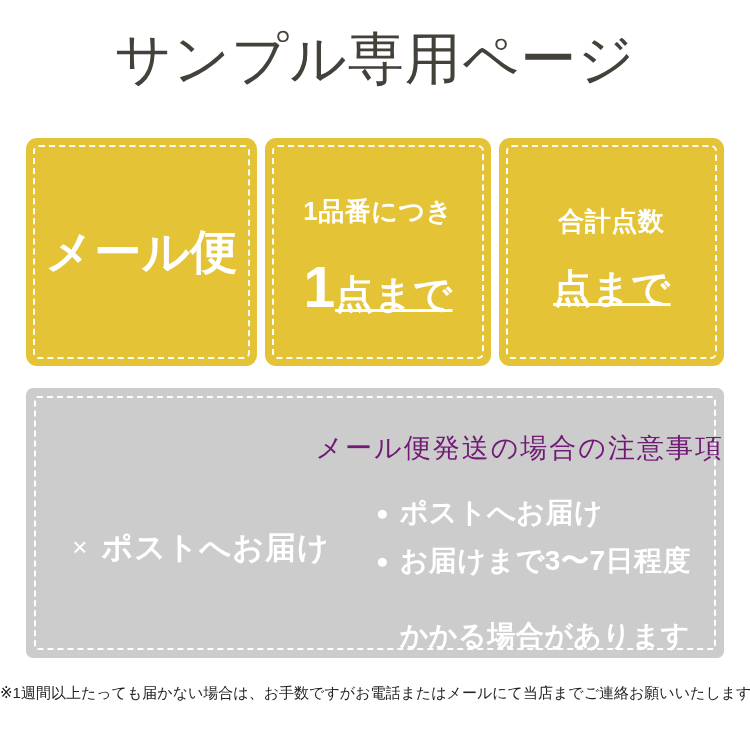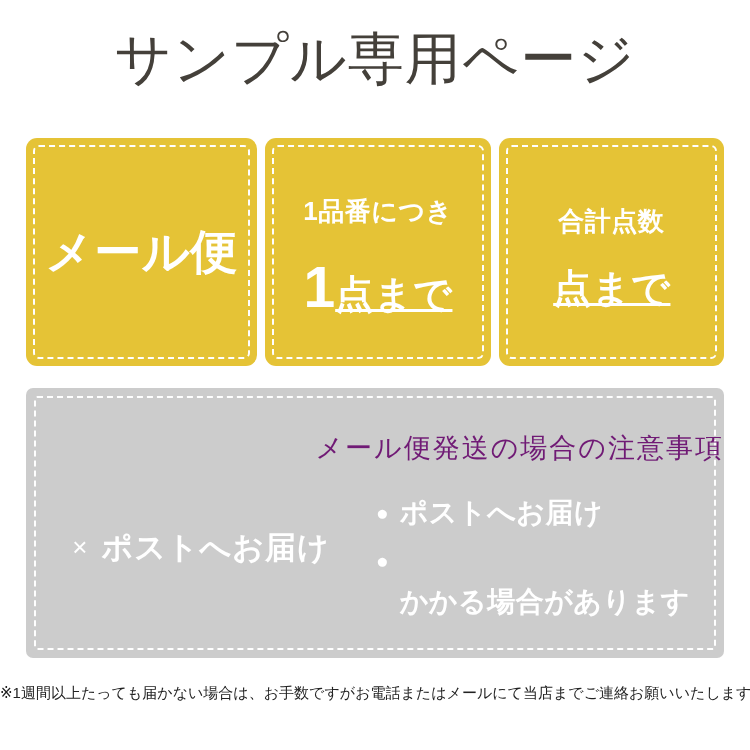--- a/index.html
+++ b/index.html
@@ -275,20 +275,21 @@
       <div class="notice-right">
 
         <div class="bullet-item">
           <span class="bullet-dot">●</span>
           <span class="bullet-text">ポストへお届け</span>
         </div>
 
         <div class="bullet-item">
           <span class="bullet-dot">●</span>
           <span class="bullet-text">
+            <span>お届けまで3〜7日程度</span>
             <span class="l2">かかる場合があります</span>
           </span>
         </div>
 
       </div>
     </div>
   </div>
 
   <div class="footnote">※1週間以上たっても届かない場合は、お手数ですがお電話またはメールにて当店までご連絡お願いいたします。</div>
 

